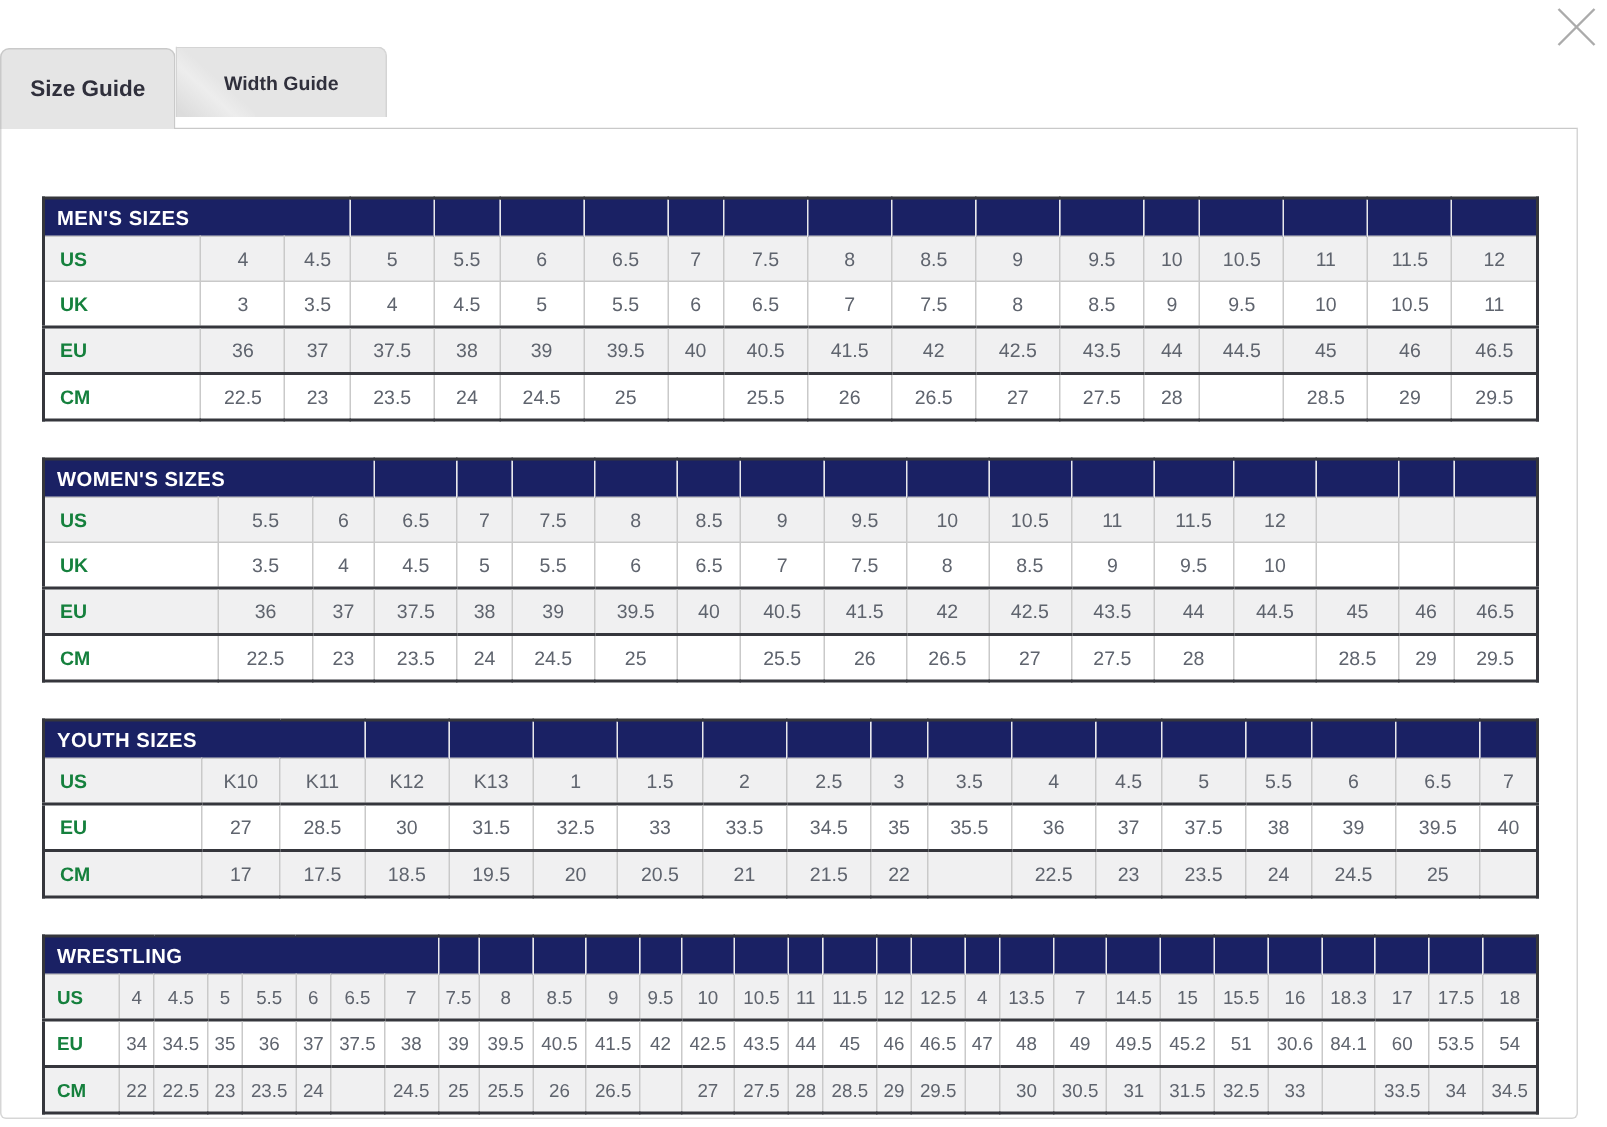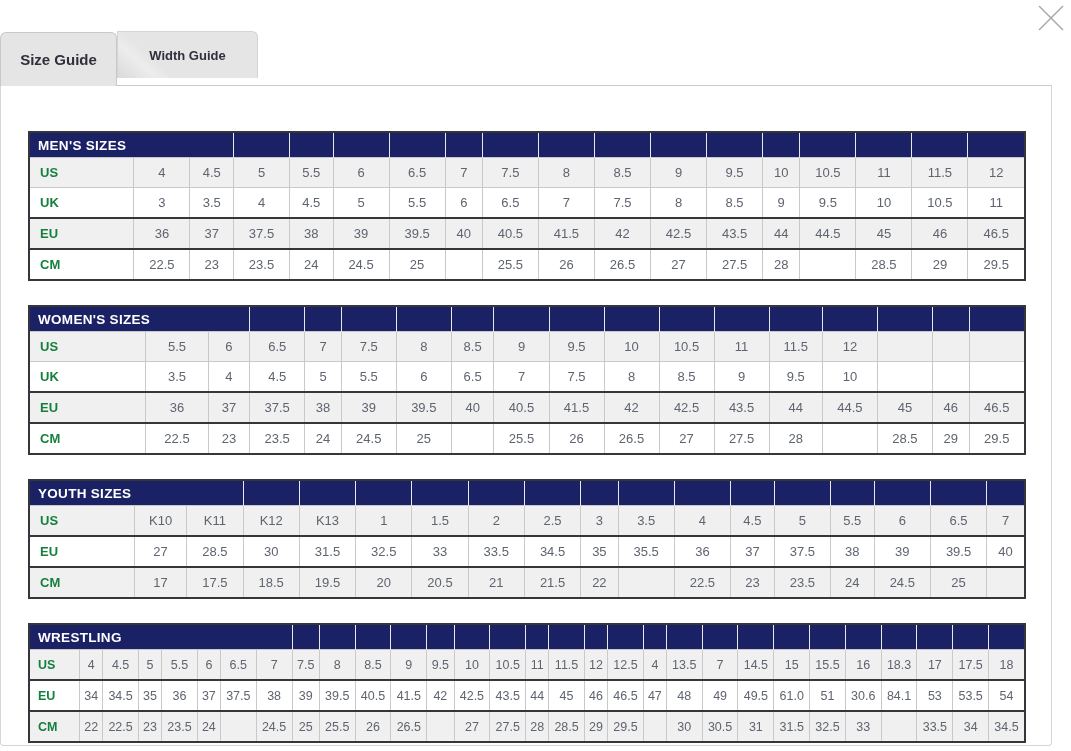--- a/index.html
+++ b/index.html
@@ -457,25 +457,25 @@
             <td>42.5</td>
             <td>43.5</td>
             <td>44</td>
             <td>45</td>
             <td>46</td>
             <td>46.5</td>
             <td>47</td>
             <td>48</td>
             <td>49</td>
             <td>49.5</td>
-            <td>61.0</td>
+            <td>45.2</td>
             <td>51</td>
             <td>30.6</td>
             <td>84.1</td>
-            <td>53</td>
+            <td>60</td>
             <td>53.5</td>
             <td>54</td>
           </tr>
           <tr class="gray">
             <td class="label">CM</td>
             <td>22</td>
             <td>22.5</td>
             <td>23</td>
             <td>23.5</td>
             <td>24</td>

